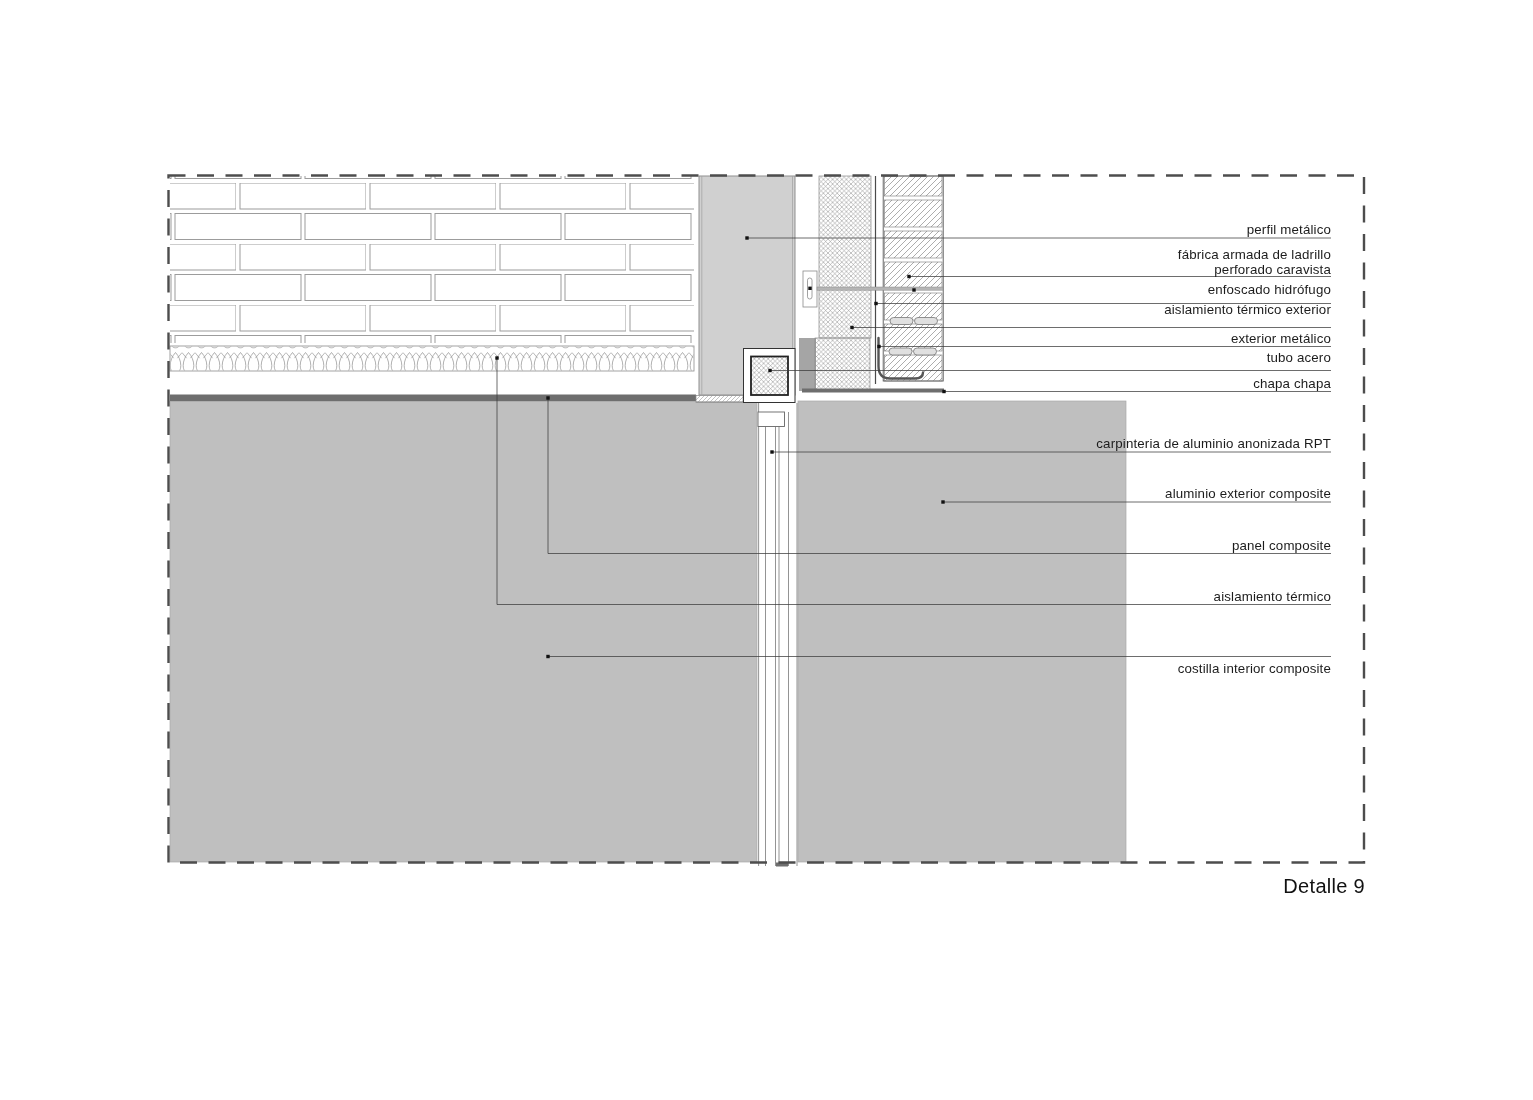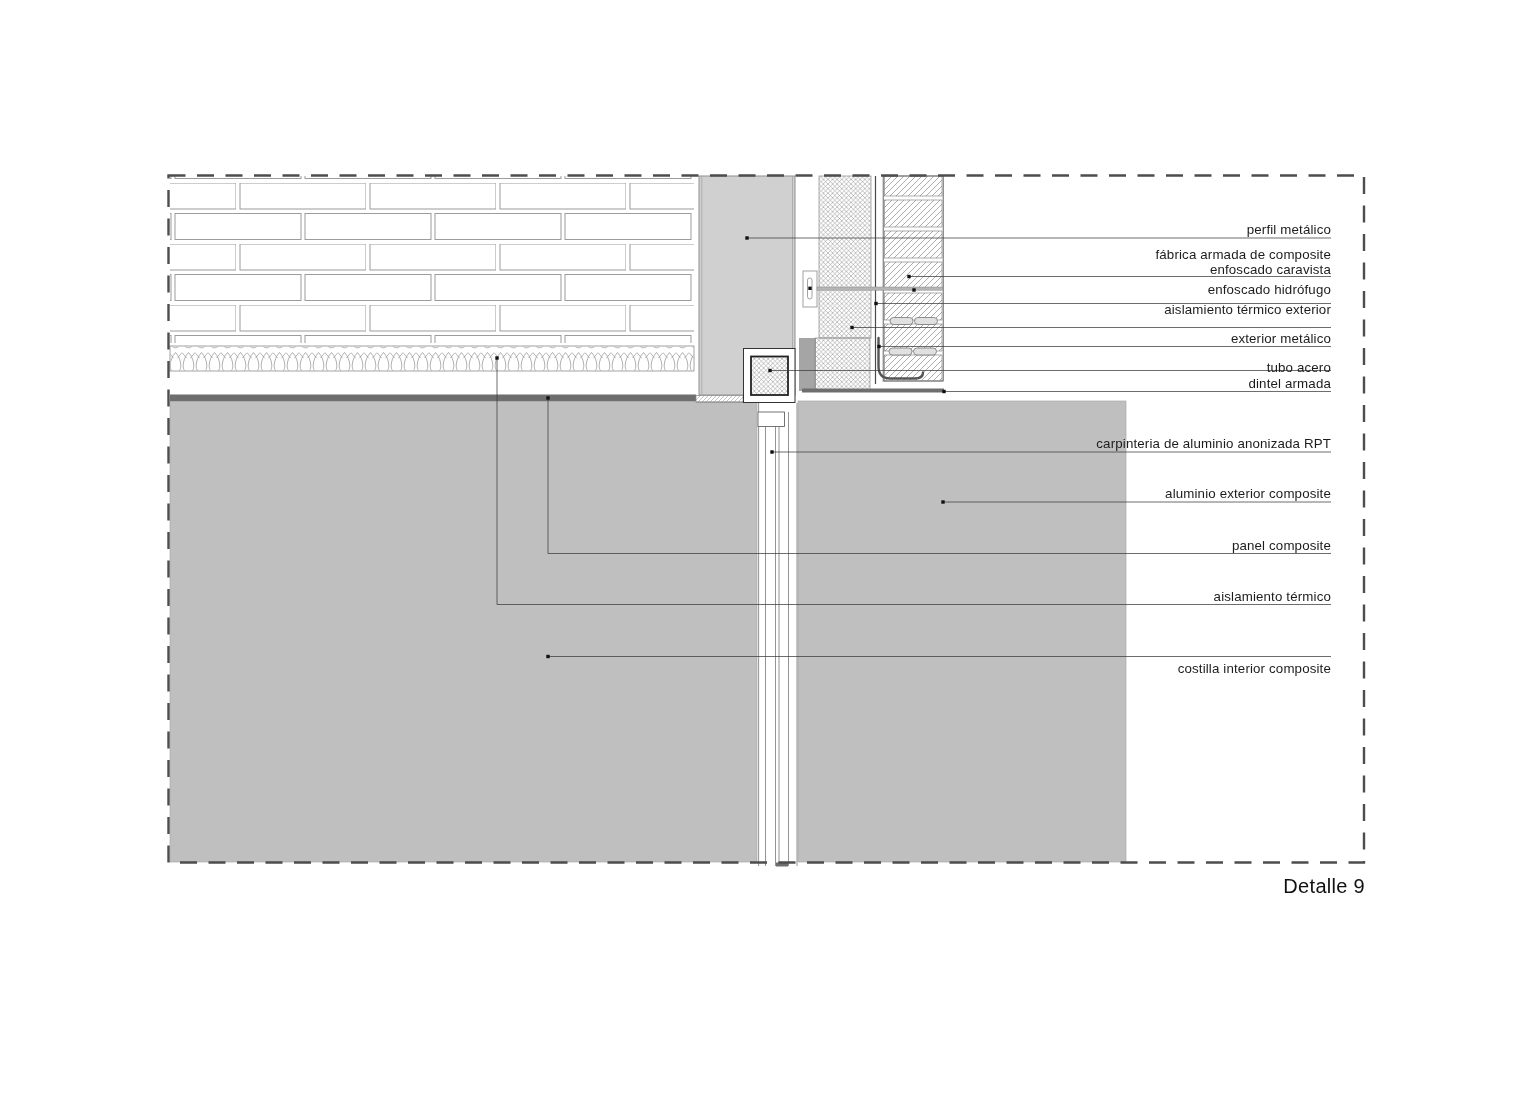--- a/index.html
+++ b/index.html
@@ -170,37 +170,37 @@
     <rect x="546.3" y="654.8" width="3.4" height="3.4"></rect>
   </g>
 
   <rect x="168.5" y="175.5" width="1195.5" height="687" fill="none" stroke="#4d4d4d" stroke-width="2.4" stroke-dasharray="17 11.5"></rect>
 </svg>
 
 <div class="callout" style="top:222px">
       <span>perfil metálico</span>
     </div>
 <div class="callout" style="top:247px">
-      <span>fábrica armada de composite</span>
-      <span>enfoscado caravista</span>
+      <span>fábrica armada de ladrillo</span>
+      <span>perforado caravista</span>
     </div>
 <div class="callout" style="top:282px">
       <span>enfoscado hidrófugo</span>
     </div>
 <div class="callout" style="top:302px">
       <span>aislamiento térmico exterior</span>
     </div>
 <div class="callout" style="top:330.5px">
       <span>exterior metálico</span>
     </div>
-<div class="callout" style="top:360px">
+<div class="callout" style="top:350px">
       <span>tubo acero</span>
     </div>
 <div class="callout" style="top:375.5px">
-      <span>dintel armada</span>
+      <span>chapa chapa</span>
     </div>
 <div class="callout" style="top:436px">
       <span>carpinteria de aluminio anonizada RPT</span>
     </div>
 <div class="callout" style="top:486px">
       <span>aluminio exterior composite</span>
     </div>
 <div class="callout" style="top:537.5px">
       <span>panel composite</span>
     </div>

